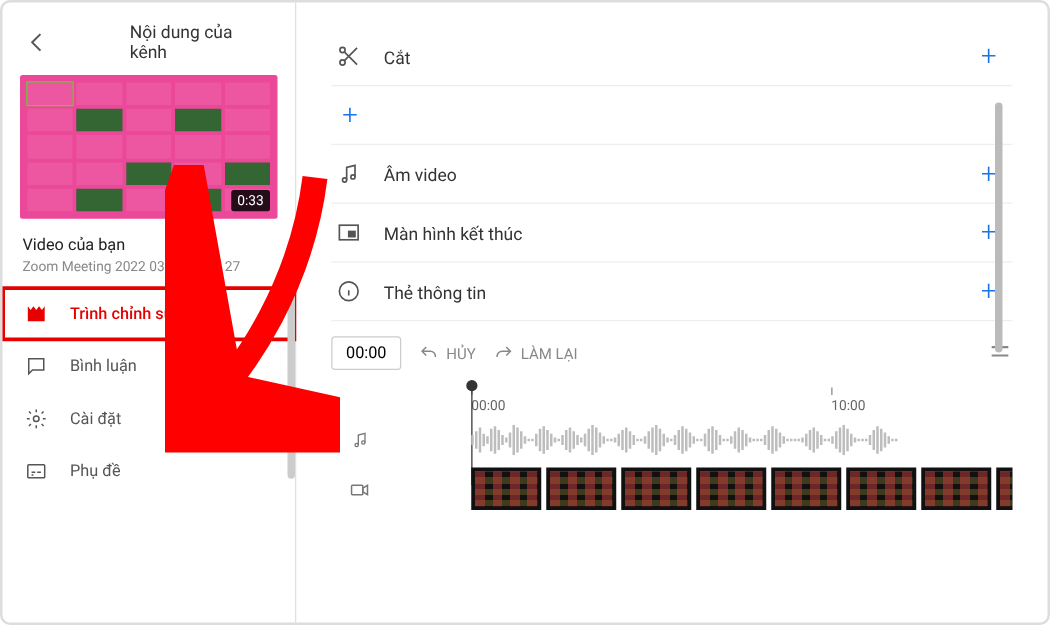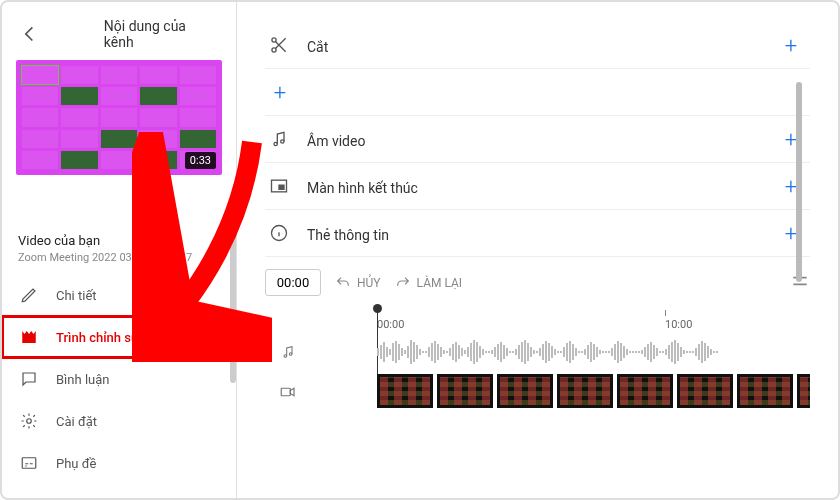--- a/index.html
+++ b/index.html
@@ -27,21 +27,21 @@
     align-items: center;
     gap: 16px;
     padding: 4px 18px 10px 18px;
   }
   .back-arrow { width: 20px; height: 20px; color: #555; }
   .sidebar-title { font-size: 14px; color: #333; margin-left: 48px; }
   .thumb-wrap { padding: 0 14px 8px 14px; position: relative; }
   .thumb {
     width: 100%;
     height: 115px;
-    background: #d946ef;
+    background: #ec4899;
     border-radius: 2px;
     position: relative;
     overflow: hidden;
   }
   .thumb-grid {
     position: absolute; inset: 6px;
     display: grid;
     grid-template-columns: repeat(5, 1fr);
     grid-template-rows: repeat(5, 1fr);
     gap: 3px;
@@ -60,21 +60,21 @@
   .thumb-duration {
     position: absolute;
     right: 6px;
     bottom: 6px;
     background: rgba(0,0,0,0.85);
     color: #fff;
     font-size: 11px;
     padding: 2px 5px;
     border-radius: 2px;
   }
-  .video-meta { padding: 6px 16px 10px 16px; margin-top: 44px; }
+  .video-meta { padding: 6px 16px 10px 16px; }
   .video-title { font-size: 13px; color: #222; margin-bottom: 3px; }
   .video-subtitle { font-size: 11px; color: #888; }
   .nav { list-style: none; }
   .nav-item {
     display: flex;
     align-items: center;
     gap: 18px;
     padding: 12px 18px;
     font-size: 13px;
     color: #555;
@@ -252,28 +252,20 @@
         <div class="thumb-duration">0:33</div>
       </div>
     </div>
 
     <div class="video-meta">
       <div class="video-title">Video của bạn</div>
       <div class="video-subtitle">Zoom Meeting 2022 03 30 08 02 27</div>
     </div>
 
     <ul class="nav">
-      <li class="nav-item">
-        <span class="nav-icon">
-          <svg viewBox="0 0 24 24" fill="none" stroke="currentColor" stroke-width="1.6">
-              <path d="M3 21l3.5-.8L20 6.7 17.3 4 3.8 17.5 3 21z"></path>
-            </svg>
-        </span>
-        <span>Chi tiết</span>
-      </li>
       <li class="nav-item active">
         <span class="nav-icon">
           <svg viewBox="0 0 24 24" fill="#e60000">
               <path d="M3 8h18v12H3zM3 4l3 4 3-4 3 4 3-4 3 4 3-4v4H3z"></path>
             </svg>
         </span>
         <span>Trình chỉnh sửa</span>
       </li>
       <li class="nav-item">
         <span class="nav-icon">

